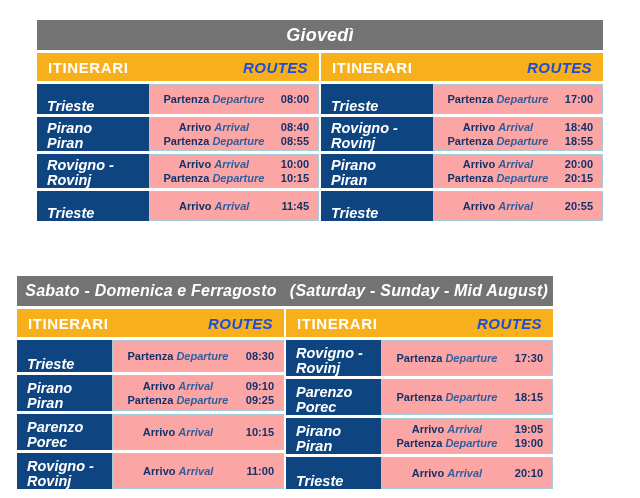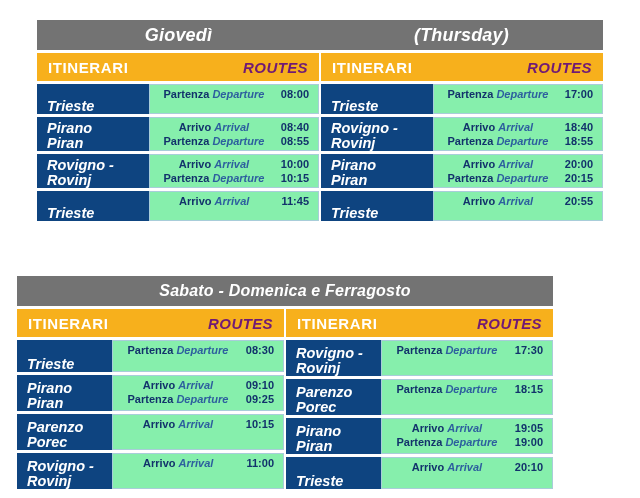--- a/index.html
+++ b/index.html
@@ -49,21 +49,21 @@
     box-sizing:border-box;
   }
   .tt-headcell + .tt-headcell{margin-left:2px;}
   .tt-head-it{
     color:#ffffff;
     font-weight:bold;
     font-size:15px;
     letter-spacing:0.6px;
   }
   .tt-head-ro{
-    color:#701a75;
+    color:#1d4ed8;
     font-weight:bold;
     font-style:italic;
     font-size:15px;
     letter-spacing:0.4px;
   }
 
   .tt-body{display:flex;}
   .tt-half{
     flex:1 1 50%;
     display:flex;
@@ -89,25 +89,26 @@
     flex-direction:column;
     justify-content:flex-end;
     padding:0 0 0 10px;
     box-sizing:border-box;
     flex:0 0 auto;
   }
   .tt-station .ln{display:block;white-space:nowrap;}
 
   .tt-times{
     flex:1 1 auto;
-    background:#86efac;
+    background:#fca5a5;
     border:1px solid #a8cdd9;
     box-sizing:border-box;
     display:flex;
     flex-direction:column;
+    justify-content:center;
     padding:2px 9px 2px 7px;
   }
   .tt-time-line{
     display:flex;
     align-items:baseline;
     white-space:nowrap;
     line-height:14px;
   }
   .tt-lbl{
     flex:1 1 auto;
@@ -150,21 +151,20 @@
   #table-bottom .tt-row{height:32px;}
   #table-bottom .tt-row.tall{height:36px;}
   #table-bottom .tt-title{font-size:16px;}
 </style>
 </head>
 <body>
 
 <div id="table-top" class="timetable">
     <div class="tt-titlebar">
       <div class="tt-title">Giovedì</div>
-      <div class="tt-title">(Thursday)</div>
     </div>
     <div class="tt-headrow">
       <div class="tt-headcell">
         <span class="tt-head-it">ITINERARI</span>
         <span class="tt-head-ro">ROUTES</span>
       </div>
       <div class="tt-headcell">
         <span class="tt-head-it">ITINERARI</span>
         <span class="tt-head-ro">ROUTES</span>
       </div>
@@ -280,20 +280,21 @@
               <div class="tt-val">20:55</div>
             </div>
           </div>
         </div>
       </div>
     </div>
   </div>
 <div id="table-bottom" class="timetable">
     <div class="tt-titlebar">
       <div class="tt-title">Sabato - Domenica e Ferragosto</div>
+      <div class="tt-title">(Saturday - Sunday - Mid August)</div>
     </div>
     <div class="tt-headrow">
       <div class="tt-headcell">
         <span class="tt-head-it">ITINERARI</span>
         <span class="tt-head-ro">ROUTES</span>
       </div>
       <div class="tt-headcell">
         <span class="tt-head-it">ITINERARI</span>
         <span class="tt-head-ro">ROUTES</span>
       </div>

